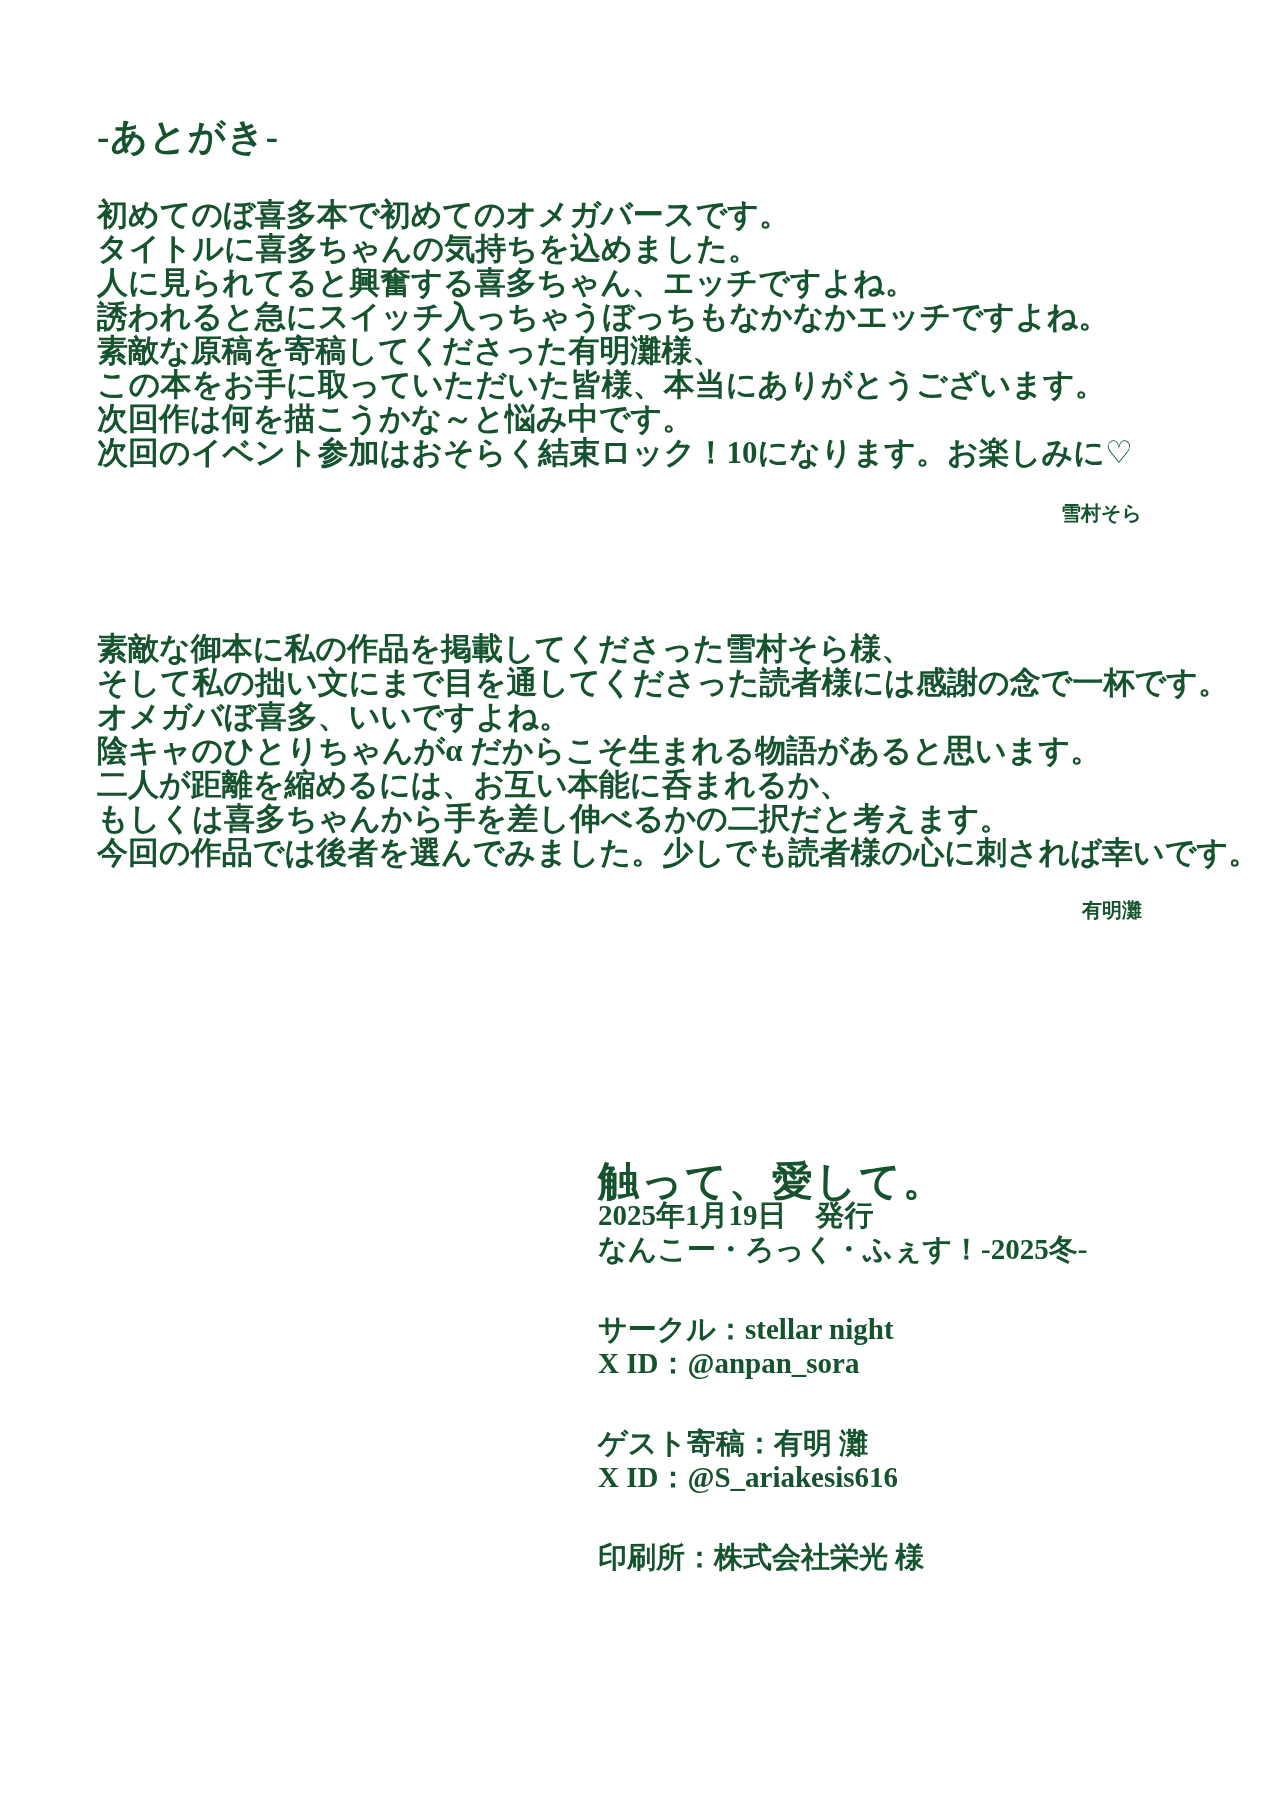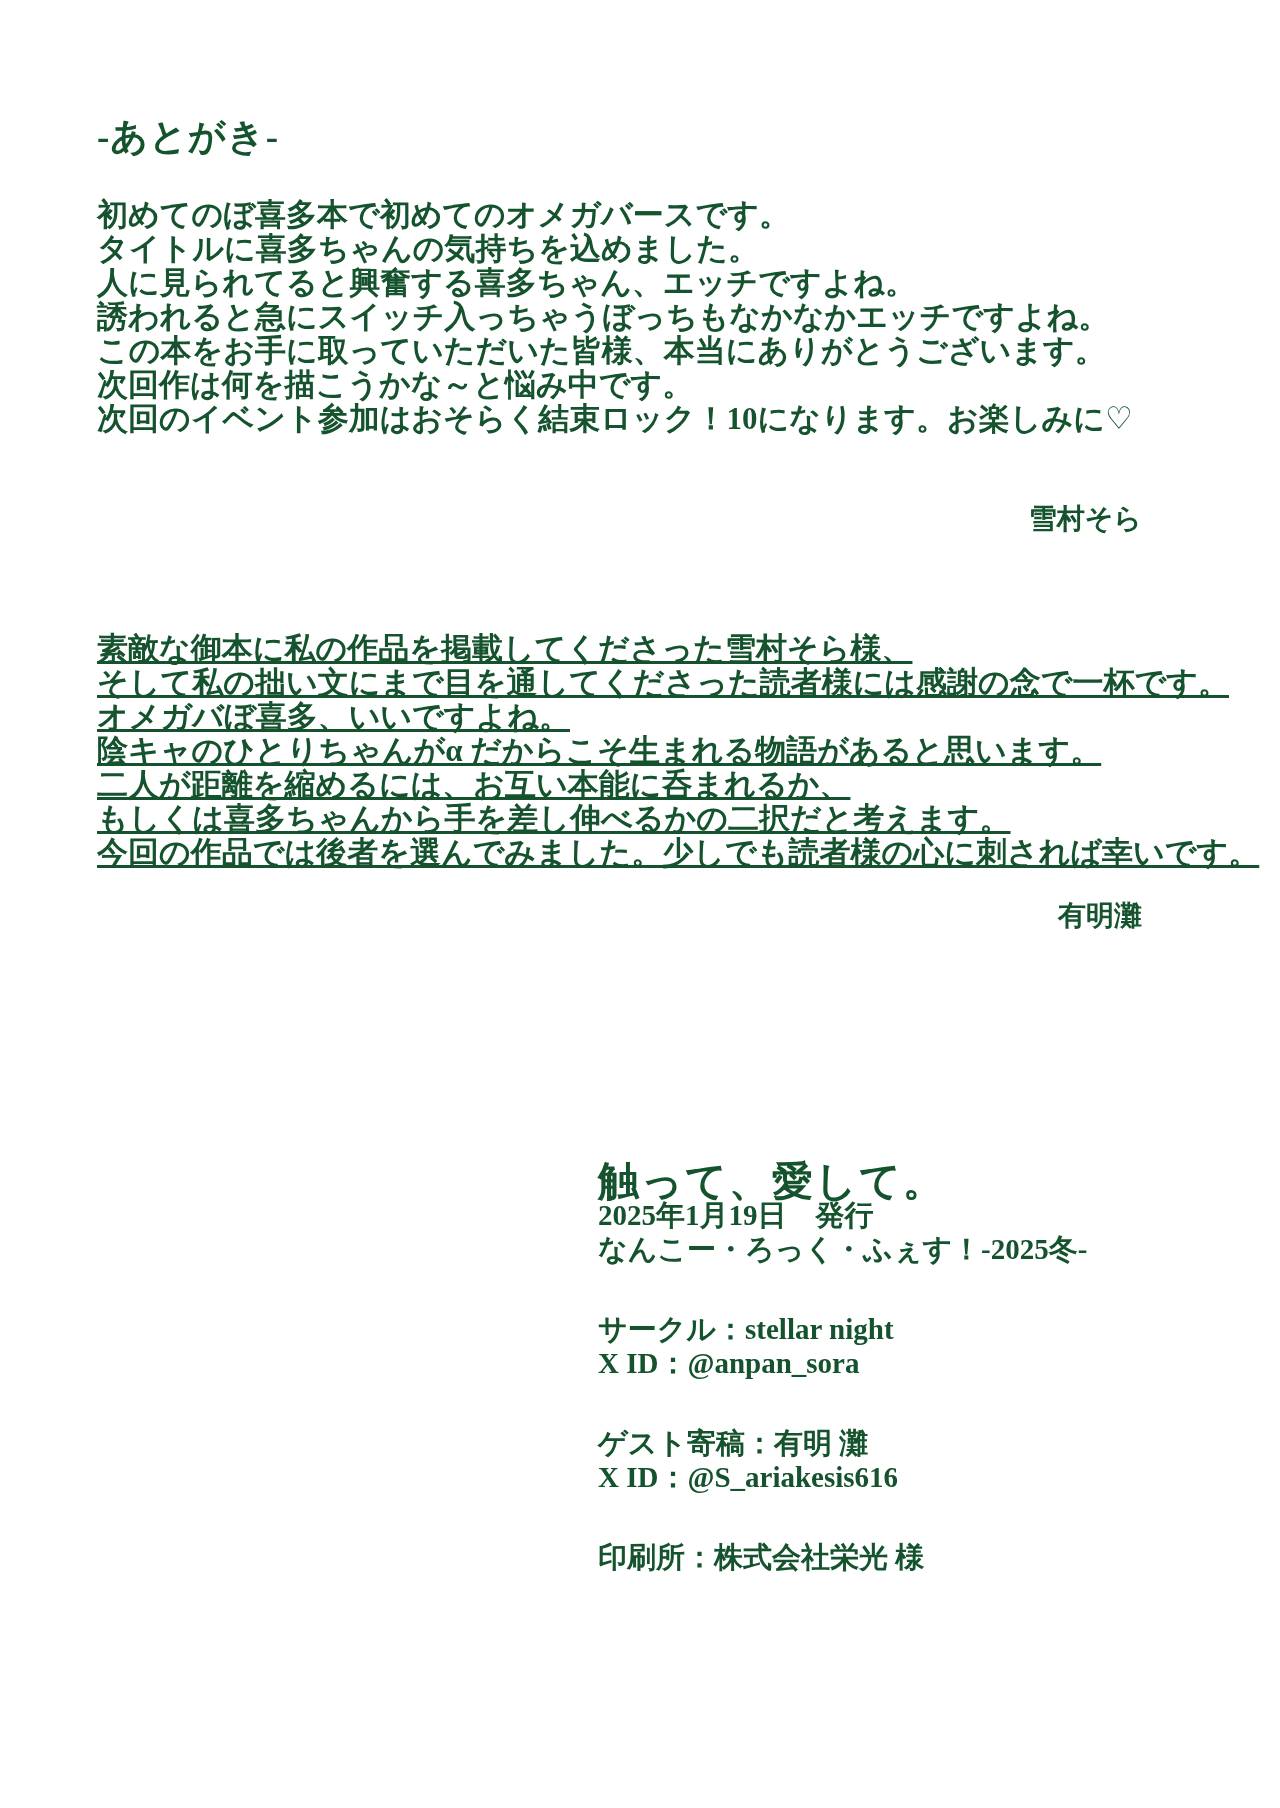--- a/index.html
+++ b/index.html
@@ -26,27 +26,27 @@
     white-space: nowrap;
   }
   .para {
     position: absolute;
     left: 97px;
     font-size: 31px;
     line-height: 34px;
     white-space: nowrap;
   }
   .para-1 { top: 198px; }
-  .para-2 { top: 632px; text-decoration: underline; }
+  .para-2 { top: 632px; }
   .sig {
     position: absolute;
     left: 97px;
     width: 1045px;
     text-align: right;
-    font-size: 28px;
+    font-size: 20px;
     white-space: nowrap;
   }
   .sig-1 { top: 500px; }
   .sig-2 { top: 897px; }
   .colophon {
     position: absolute;
     left: 598px;
     top: 1164px;
     font-size: 29px;
     line-height: 34px;
@@ -64,20 +64,21 @@
 
 <div class="page">
 
   <div class="heading">-あとがき-</div>
 
   <div class="para para-1">
     <div class="line">初めてのぼ喜多本で初めてのオメガバースです。</div>
     <div class="line">タイトルに喜多ちゃんの気持ちを込めました。</div>
     <div class="line">人に見られてると興奮する喜多ちゃん、エッチですよね。</div>
     <div class="line">誘われると急にスイッチ入っちゃうぼっちもなかなかエッチですよね。</div>
+    <div class="line">素敵な原稿を寄稿してくださった有明灘様、</div>
     <div class="line">この本をお手に取っていただいた皆様、本当にありがとうございます。</div>
     <div class="line">次回作は何を描こうかな～と悩み中です。</div>
     <div class="line">次回のイベント参加はおそらく結束ロック！10になります。お楽しみに♡</div>
   </div>
 
   <div class="sig sig-1">雪村そら</div>
 
   <div class="para para-2">
     <div class="line">素敵な御本に私の作品を掲載してくださった雪村そら様、</div>
     <div class="line">そして私の拙い文にまで目を通してくださった読者様には感謝の念で一杯です。</div>

